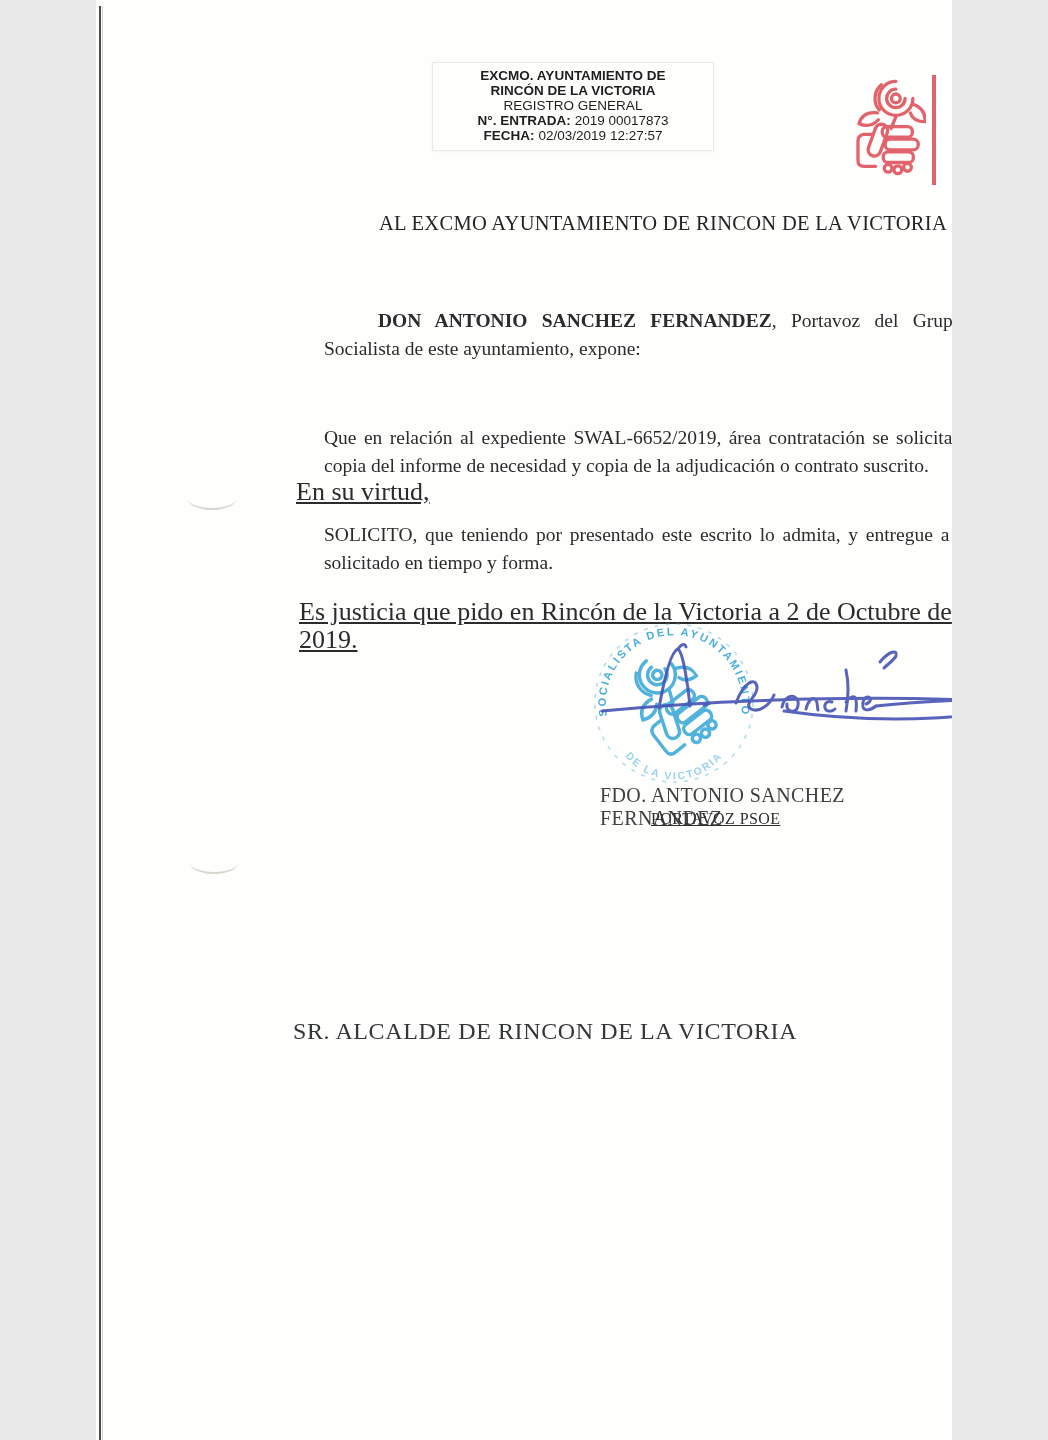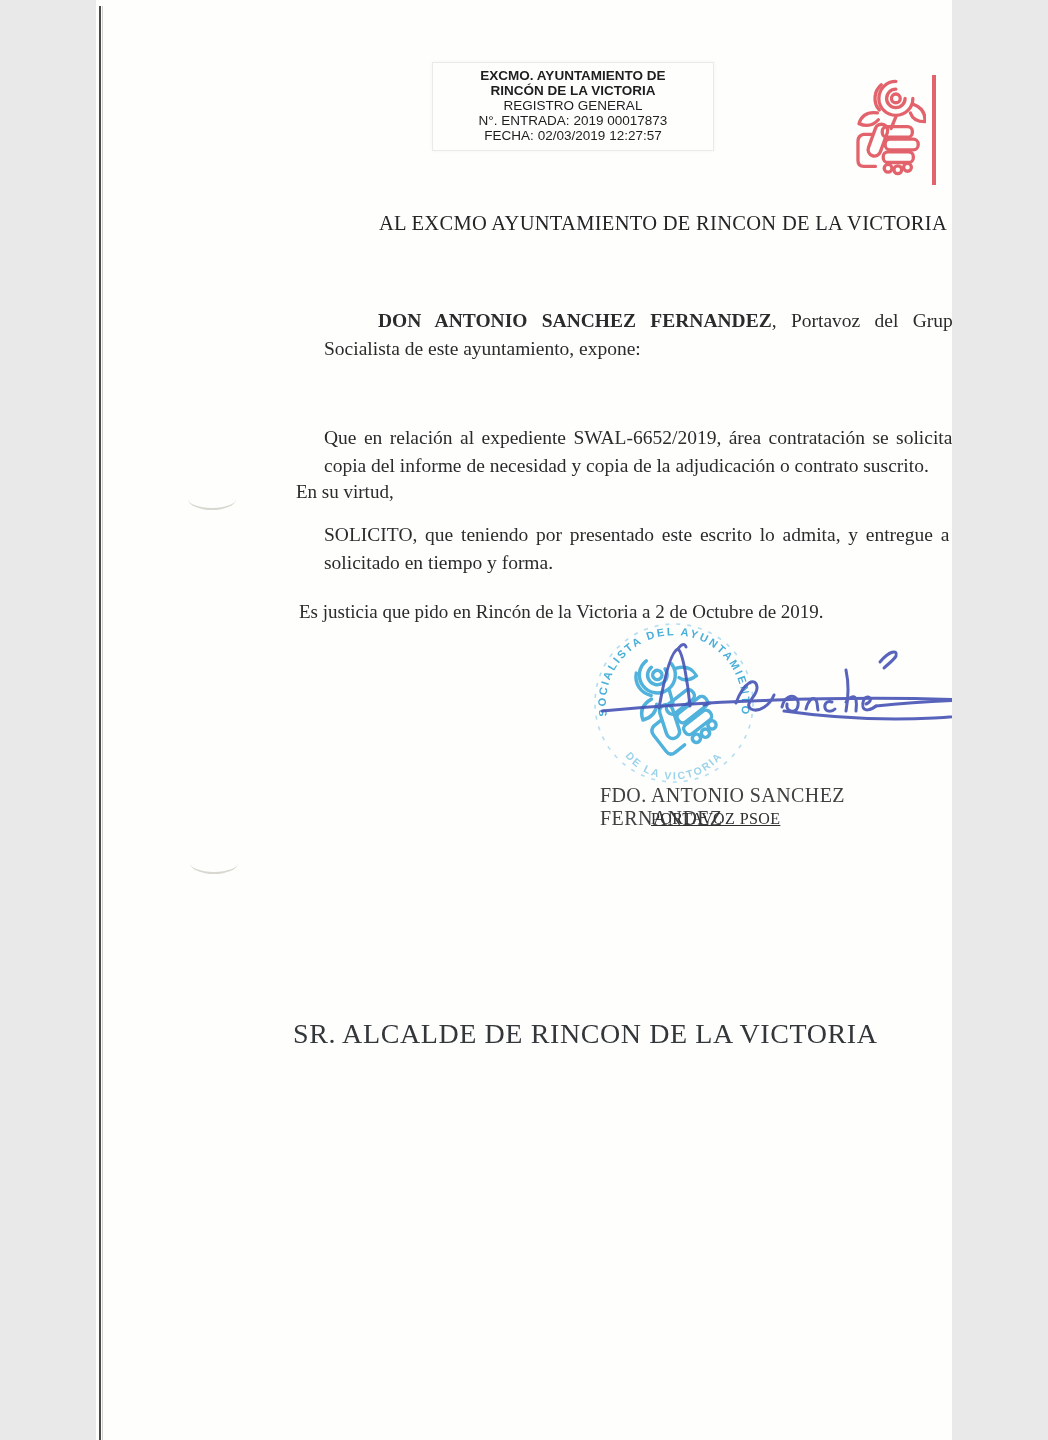--- a/index.html
+++ b/index.html
@@ -19,43 +19,43 @@
   
   .registry{
     position:absolute; left:336px; top:62px; width:280px;
     padding:5px 0 7px; text-align:center;
     font-family:"Liberation Sans","DejaVu Sans",sans-serif;
     font-size:13.5px; line-height:15px; color:#1e1e1e;
     border:1px solid rgba(110,110,100,.14);
     box-shadow:0 0 5px rgba(0,0,0,.04);
   }
   .registry .b{font-weight:bold;}
-  .registry .lbl{font-weight:normal; margin-right:4px;}
+  .registry .lbl{font-weight:bold; margin-right:4px;}
 
   
   .psoe-divider{position:absolute; left:836px; top:75px; width:4px; height:110px; background:#e2636b;}
   .psoe-text{position:absolute; left:858px; top:80px; font-family:"Liberation Sans","DejaVu Sans",sans-serif; color:#e2636b;}
   .psoe-town{font-size:19px; font-weight:bold; line-height:21px; letter-spacing:.2px;}
   .psoe-word{font-size:48px; font-weight:bold; letter-spacing:-2px; line-height:44px; margin-top:2px;}
 
   
   .title{
     position:absolute; left:200px; top:212px; width:734px;
     text-align:center; font-weight:normal; font-size:20.5px; letter-spacing:.3px; color:#242424;
   }
   .para{position:absolute; left:184px; width:733px; font-size:19.5px; line-height:27.5px; text-align:justify;margin-left:44px;}
   .p1{top:307px; text-indent:54px;}
   .p2{top:424px;}
-  .pline{position:absolute; left:200px; font-size:19px; line-height:27.5px;}
+  .pline{position:absolute; left:200px; font-size:26px; line-height:27.5px;text-decoration:underline;}
   .virtud{top:478px;}
   .p3{top:521px;}
   .date-line{top:598px; left:203px;}
   .fdo1{position:absolute; left:504px; top:784px; font-size:20px; letter-spacing:.4px; color:#404040;}
   .fdo2{position:absolute; left:555px; top:810px; font-size:16px; letter-spacing:.4px; color:#2e2e2e;text-decoration:underline;}
-  .addressee{position:absolute; left:197px; top:1018px; font-size:28px; letter-spacing:.6px; color:#33373a;}
+  .addressee{position:absolute; left:197px; top:1018px; font-size:24px; letter-spacing:.6px; color:#33373a;}
 
   
   .stamp-svg{position:absolute; left:476px; top:604px; opacity:.88;}
   .stamp-arc{font-family:"Liberation Sans","DejaVu Sans",sans-serif; font-size:11px; font-weight:bold; letter-spacing:2.2px; fill:#2fa3d6;}
   .stamp-arc-bottom{font-size:10.5px; letter-spacing:2px; opacity:.55;}
   .sig-svg{position:absolute; left:488px; top:610px;}
   .circle47{position:absolute; left:918px; top:160px;}
   .lineart{fill:none; stroke:currentColor; stroke-width:3.4; stroke-linecap:round; stroke-linejoin:round;}
 </style>
 </head>

